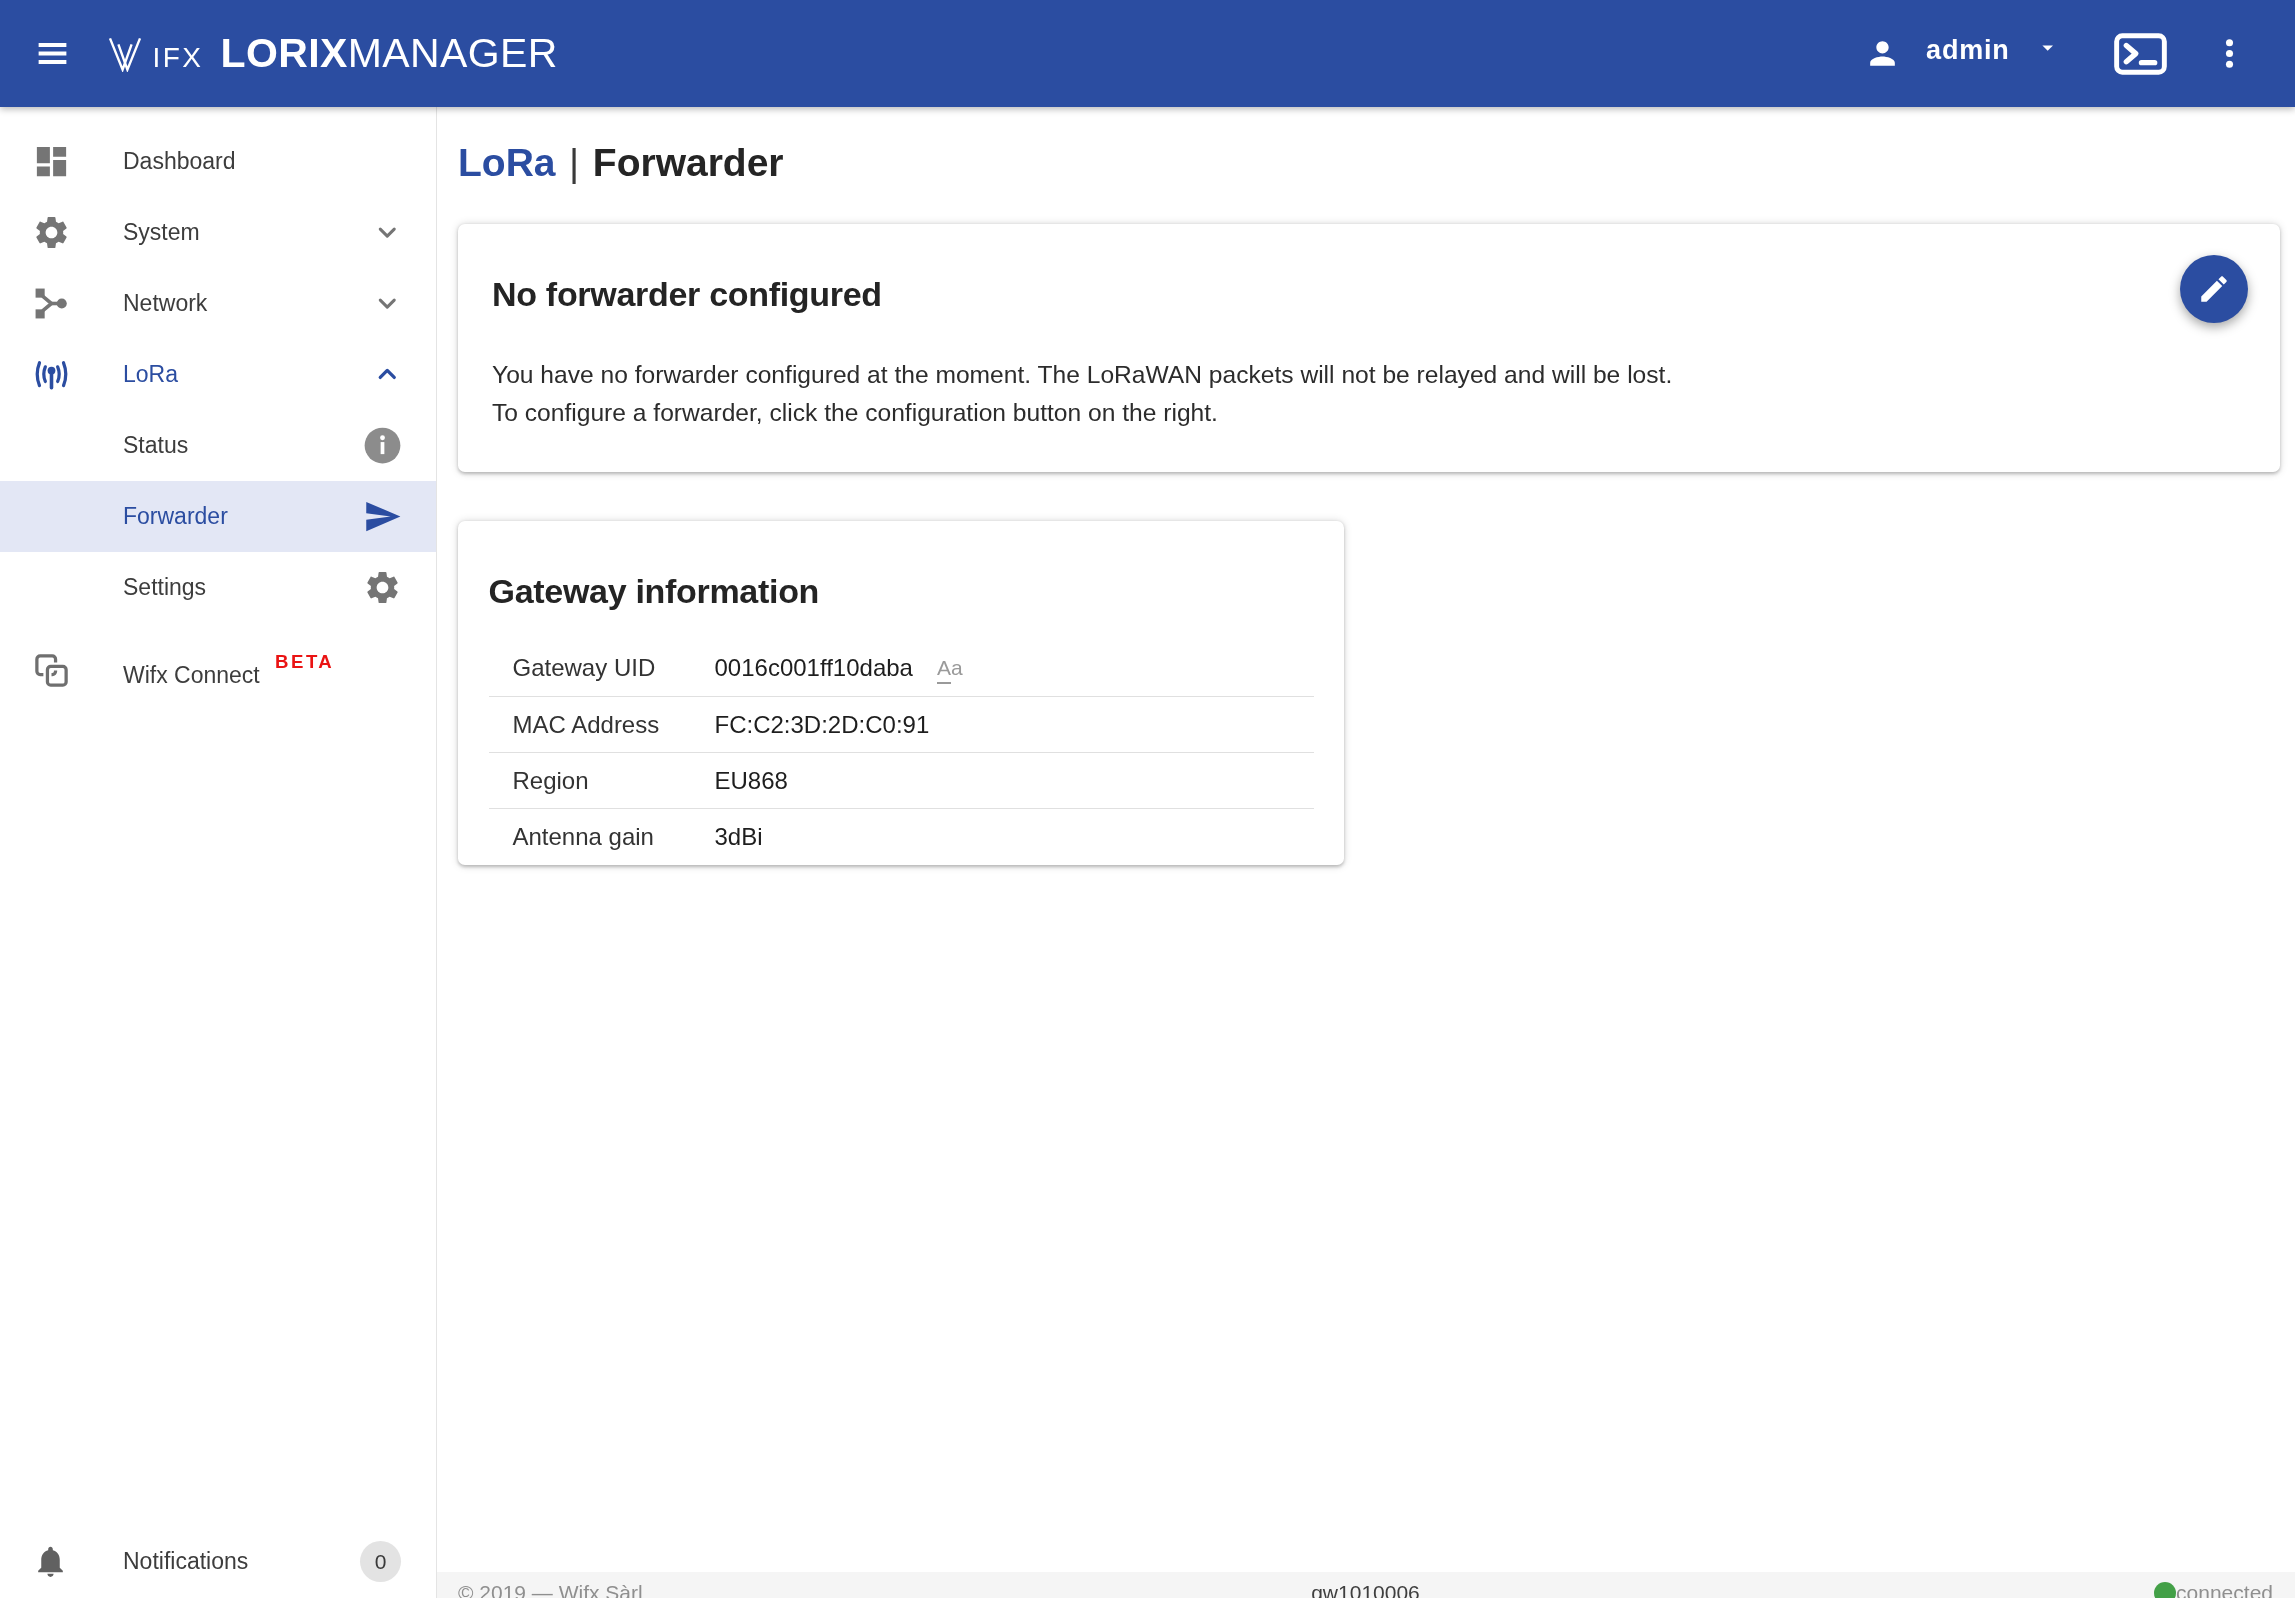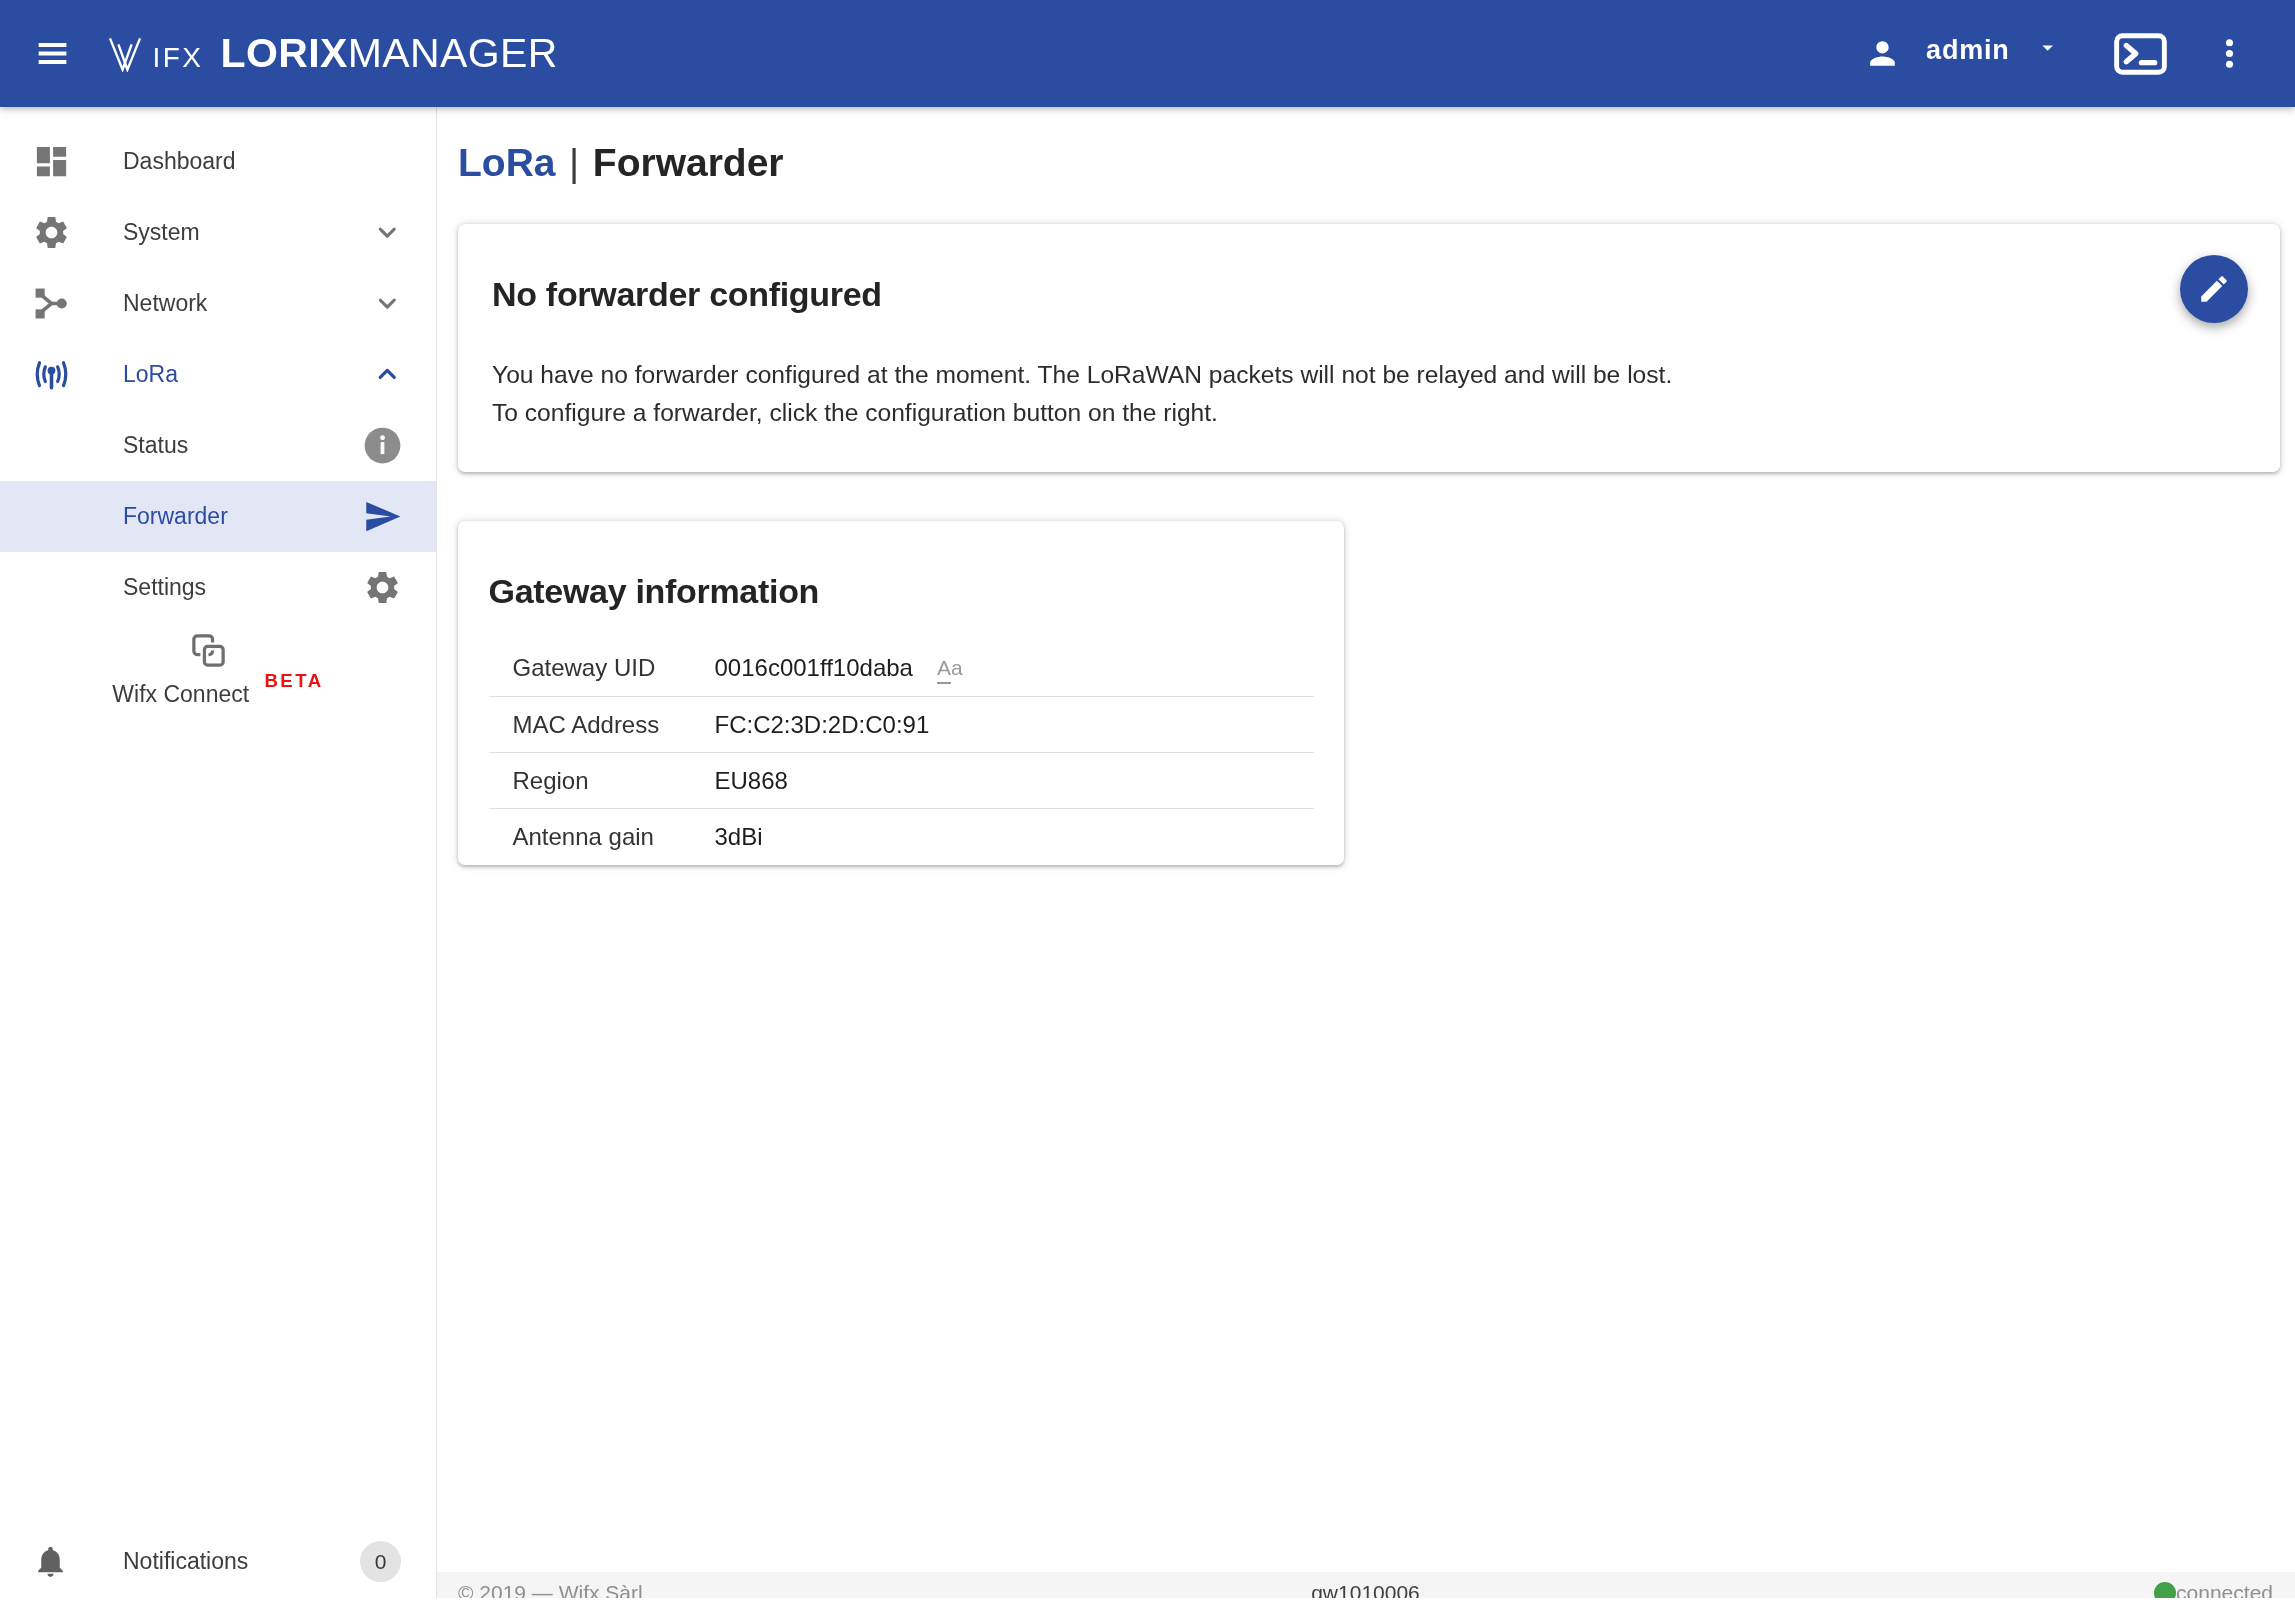--- a/index.html
+++ b/index.html
@@ -30,21 +30,21 @@
   .sidebar{width:437px;min-width:437px;background:#fff;border-right:0.8px solid #e4e4e4;position:relative;padding-top:18.6px;}
   .main{flex:1;display:flex;flex-direction:column;position:relative;background:#fff;}
   
   .nav-item{height:71px;display:flex;align-items:center;font-size:23px;color:#3d3d3d;cursor:pointer;justify-content:center;}
   .licon{width:123px;padding-left:32px;display:flex;align-items:center;}
   .label{flex:1;white-space:nowrap;}
   .ricon{margin-right:34px;display:flex;align-items:center;}
   .nav-item.active{background:#e3e7f5;color:#2b4da1;}
   .nav-item.lora{color:#2b4da1;}
   .beta{color:#ea1313;font-size:18.6px;font-weight:700;letter-spacing:2.5px;margin-left:15.3px;vertical-align:15.3px;}
-  .wifx-connect{margin-top:12px;flex-direction:column;}
+  .wifx-connect{margin-top:12px;}
   .notifications{position:absolute;left:0;right:0.8px;bottom:17px;height:71px;display:flex;align-items:center;font-size:23px;color:#3d3d3d;cursor:pointer;}
   .count-badge{width:41px;height:41px;border-radius:50%;background:#e3e3e3;color:#3a3a3a;
     display:flex;align-items:center;justify-content:center;font-size:21px;}
   
   .page-title{margin:34px 0 0 21px;font-size:39px;font-weight:700;color:#252525;display:flex;align-items:baseline;gap:13.6px;}
   .page-title .section{color:#2b4da1;}
   .page-title .sep{font-weight:400;color:#3a3a3a;}
   .card{background:#fff;border-radius:6.8px;
     box-shadow:0 1.7px 3.4px rgba(0,0,0,.22),0 0.8px 8.5px rgba(0,0,0,.14);}
   .card h2{margin:0;font-size:34px;font-weight:700;color:#242424;letter-spacing:-0.3px;}

